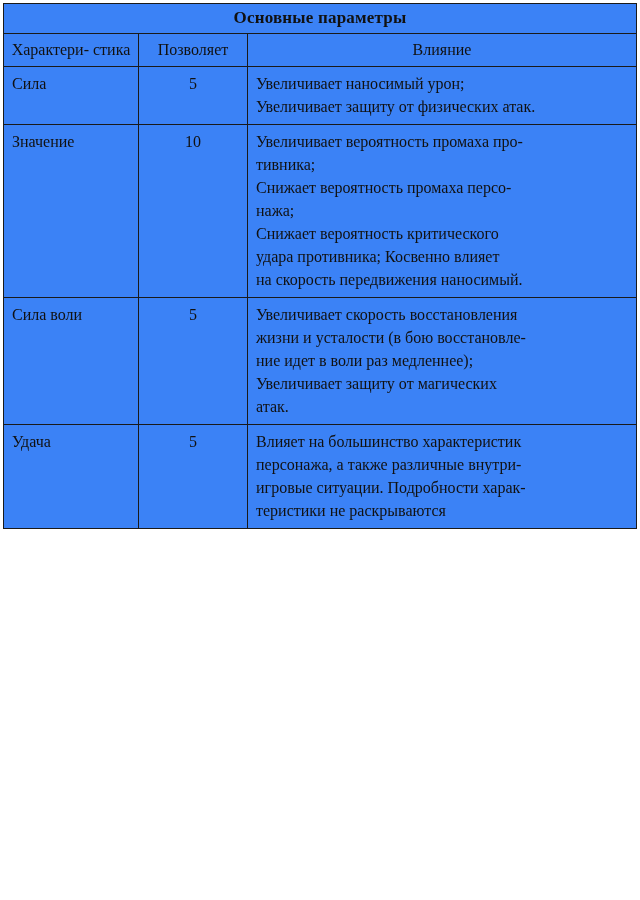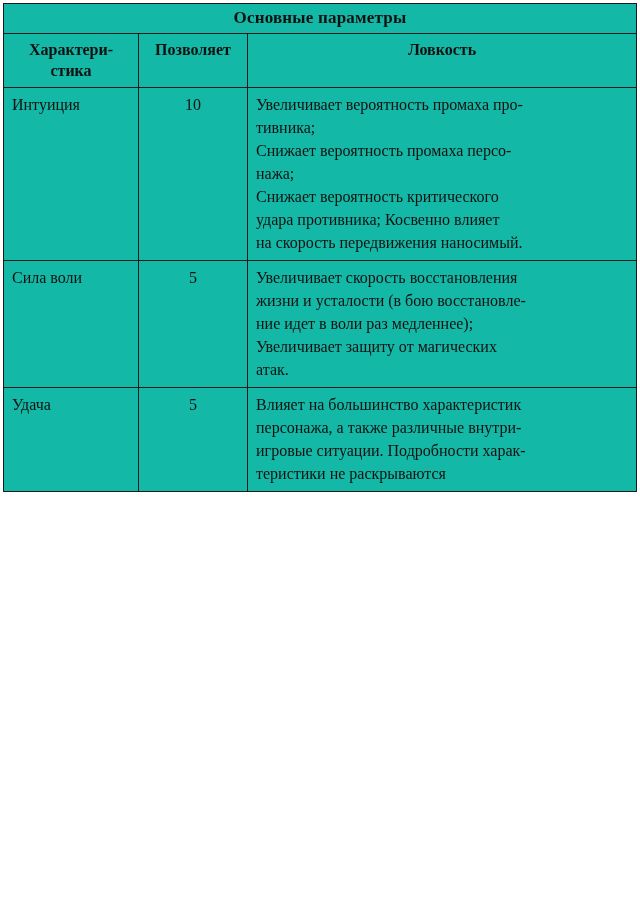--- a/index.html
+++ b/index.html
@@ -29,42 +29,42 @@
     width: 633px;
     border-collapse: collapse;
     table-layout: fixed;
     background: #ffffff;
   }
 
   table.params td,
   table.params th {
     border: 1px solid #1a1a1a;
     vertical-align: top;
-    background: #14b8a6;
+    background: #3b82f6;
   }
 
   
   col.c-name  { width: 135px; }
   col.c-value { width: 109px; }
   col.c-eff   { width: 389px; }
 
   
   .title-cell {
     text-align: center;
     font-weight: bold;
     font-size: 17px;
     line-height: 20px;
     padding: 4px 4px 5px 4px;
     letter-spacing: .2px;
   }
 
   
   .head-cell {
     text-align: center;
-    font-weight: bold;
+    font-weight: normal;
     font-size: 16px;
     line-height: 21px;
     padding: 5px 4px 6px 4px;
     vertical-align: middle;
   }
   .head-cell.name-head {
     padding-left: 6px;
     padding-right: 6px;
   }
 
@@ -101,25 +101,31 @@
       <col class="c-eff">
     </colgroup>
     <tbody>
       <tr>
         <td class="title-cell" colspan="3">Основные параметры</td>
       </tr>
       <tr>
         <th class="head-cell name-head">Характери-
 стика</th>
         <th class="head-cell">Позволяет</th>
-        <th class="head-cell">Ловкость</th>
+        <th class="head-cell">Влияние</th>
       </tr>
 
       <tr>
-        <td class="name-cell">Интуиция</td>
+        <td class="name-cell">Сила</td>
+        <td class="value-cell">5</td>
+        <td class="effect-cell">Увеличивает наносимый урон;
+Увеличивает защиту от физических атак.</td>
+      </tr>
+      <tr>
+        <td class="name-cell">Значение</td>
         <td class="value-cell">10</td>
         <td class="effect-cell">Увеличивает вероятность промаха про-
 тивника;
 Снижает вероятность промаха персо-
 нажа;
 Снижает вероятность критического
 удара противника; Косвенно влияет
 на скорость передвижения наносимый.</td>
       </tr>
       <tr>

